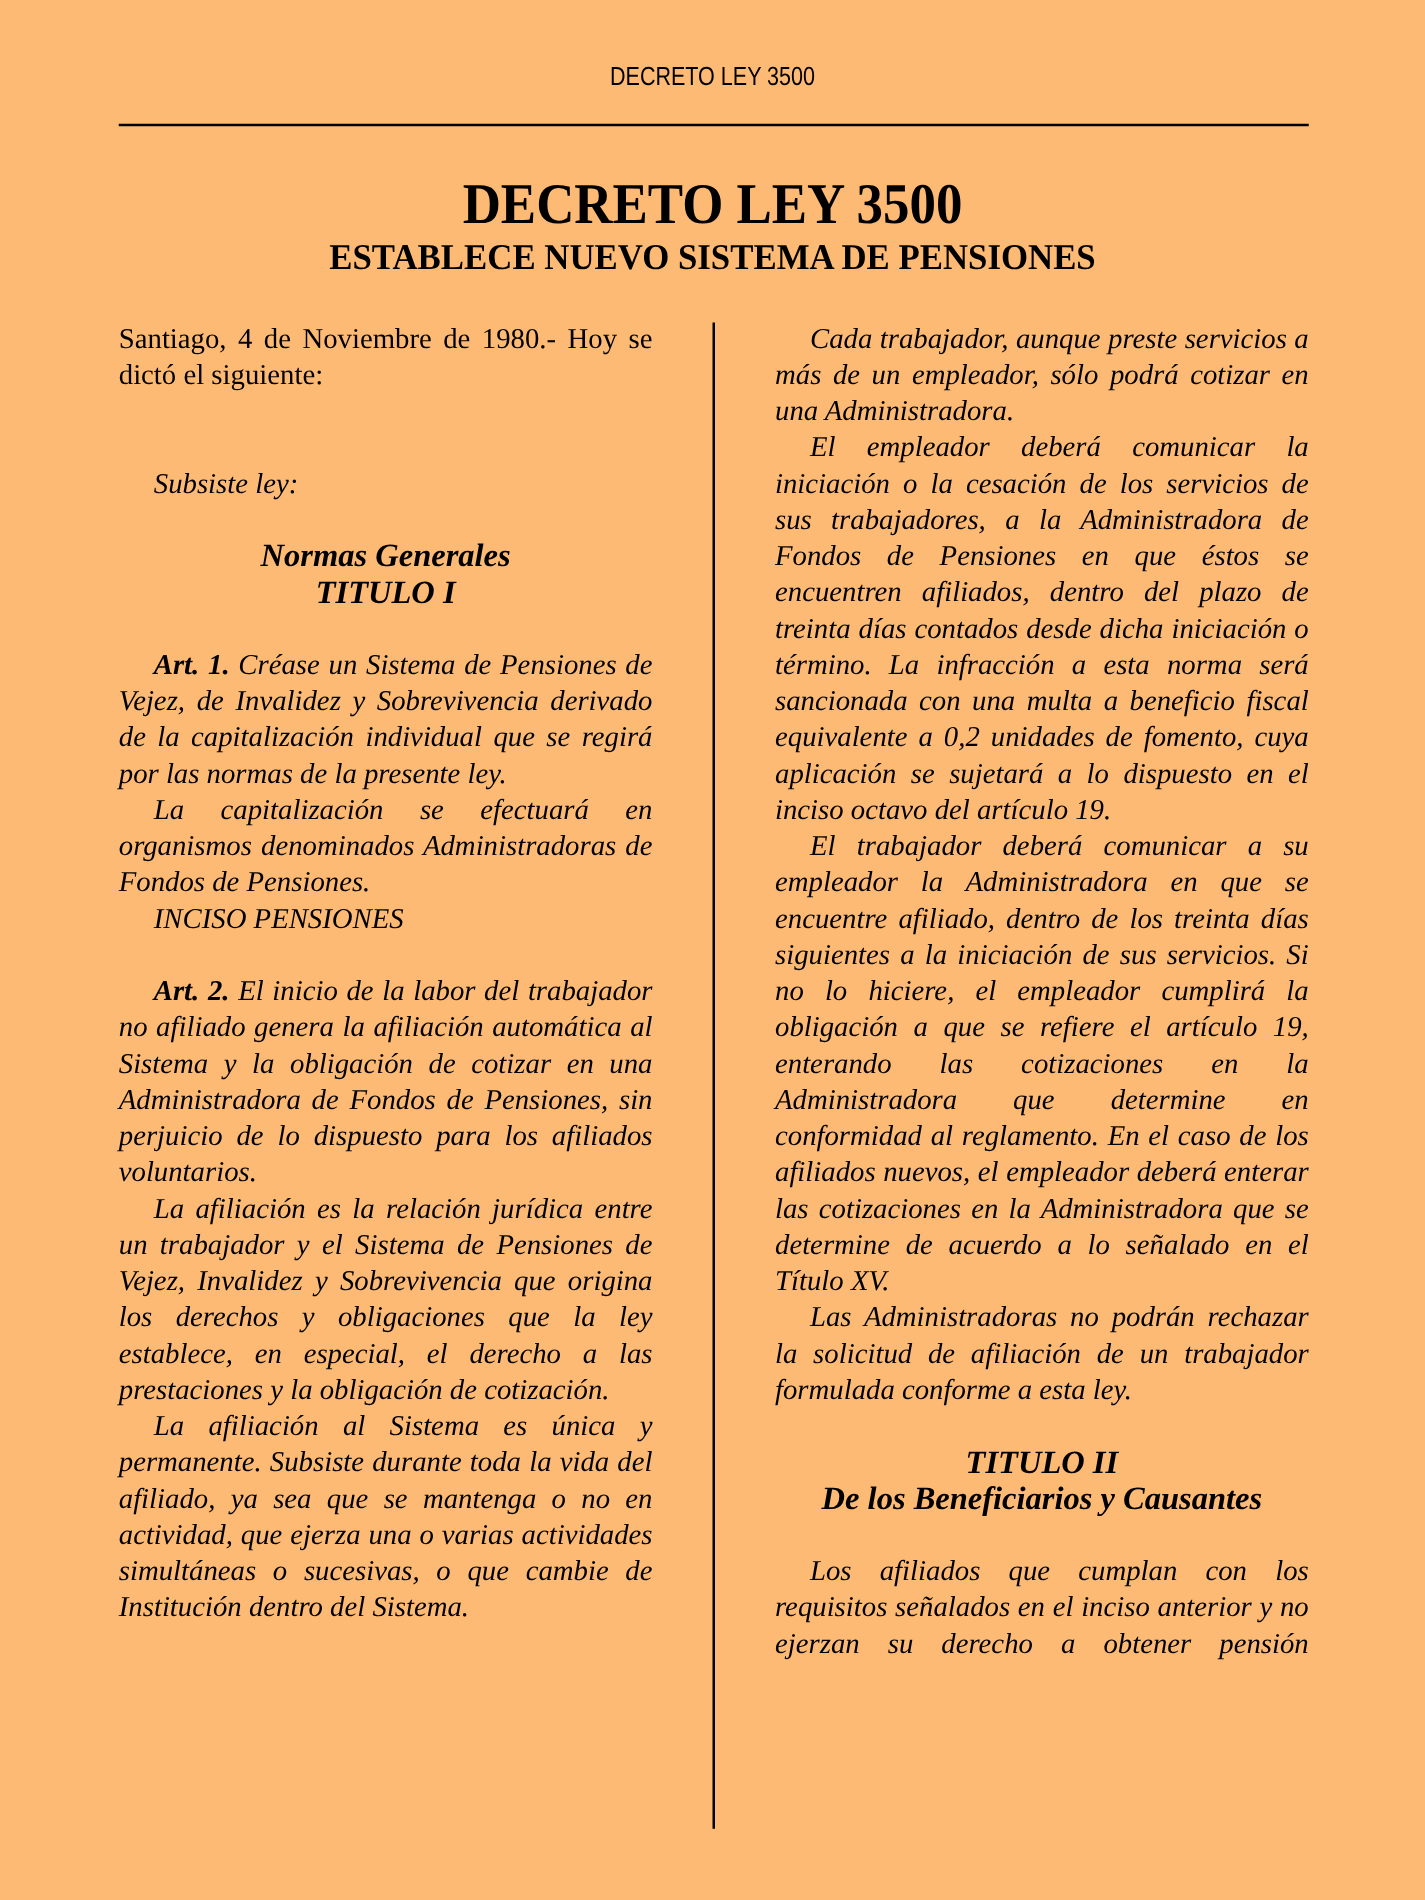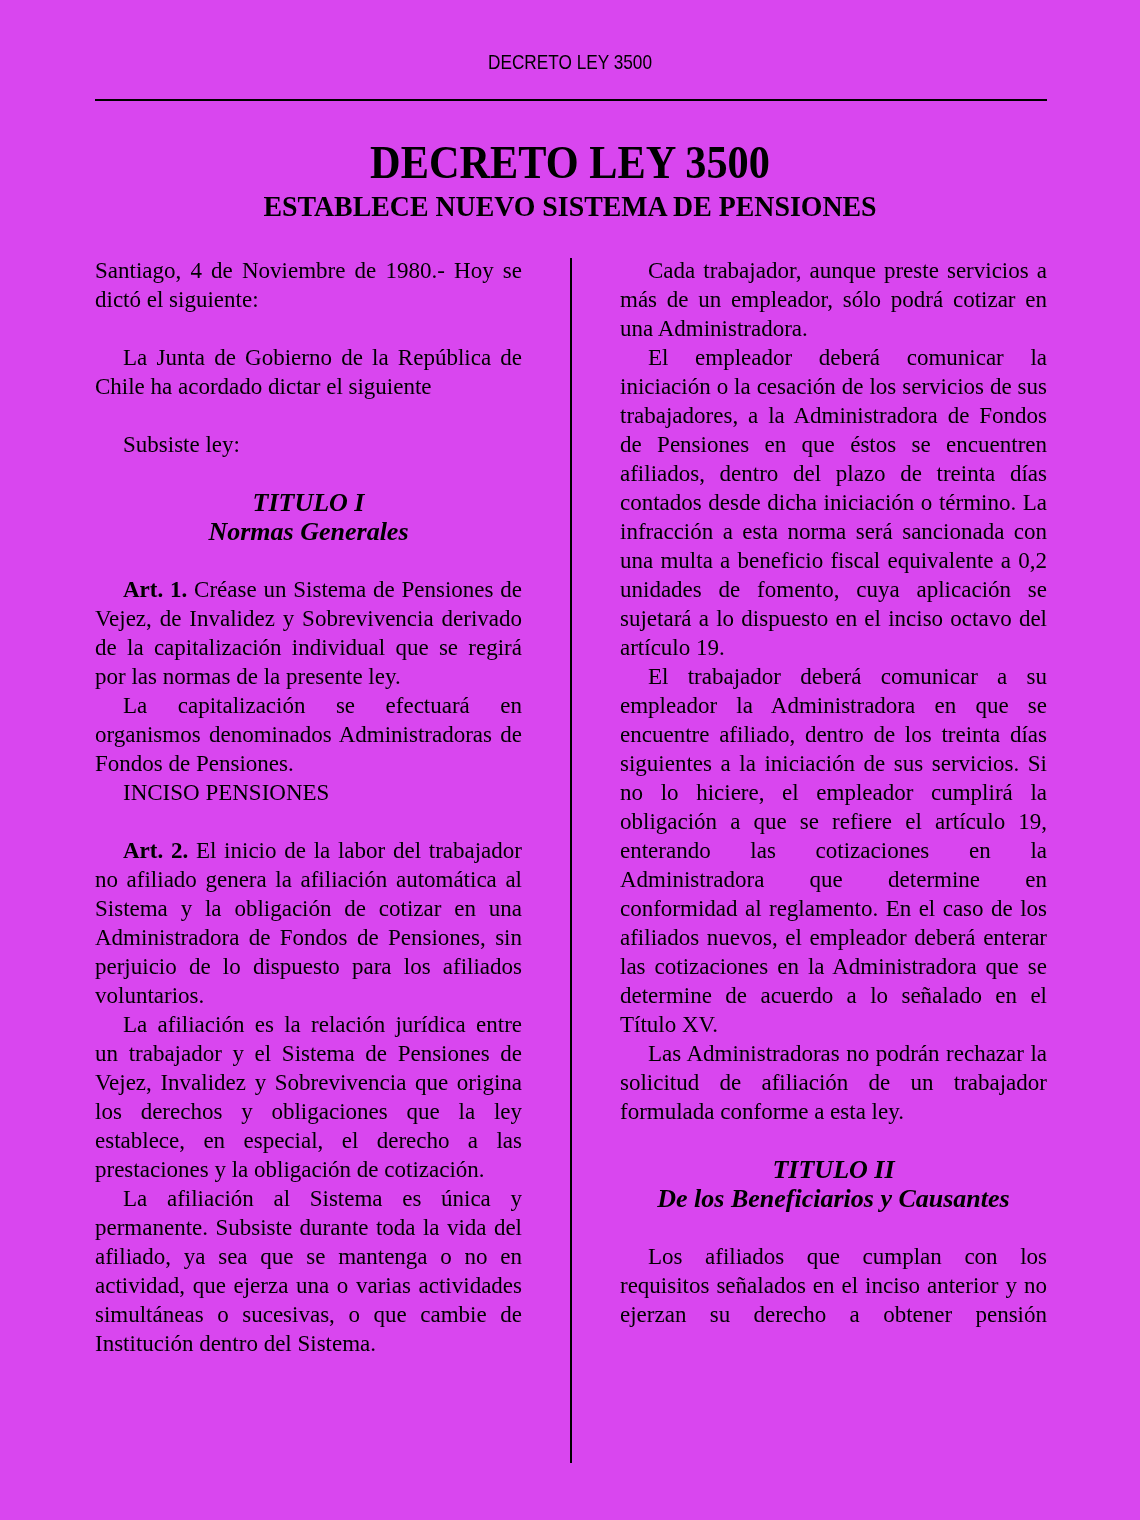--- a/index.html
+++ b/index.html
@@ -4,21 +4,21 @@
 <style>
   html, body {
     margin: 0;
     padding: 0;
     background: #ffffff;
   }
   .page {
     position: relative;
     width: 1140px;
     height: 1520px;
-    background: #d946ef;
+    background: #fdba74;
     color: #000000;
     font-family: "Liberation Serif", "DejaVu Serif", serif;
     overflow: hidden;
   }
   .running-header {
     position: absolute;
     top: 50px;
     left: 0;
     width: 100%;
     text-align: center;
@@ -68,20 +68,21 @@
     width: 427px;
     font-size: 23px;
     line-height: 29px;
     text-align: justify;
   }
   .para {
     margin: 0;
   }
   .para.indent {
     text-indent: 28px;
+    font-style: italic;
   }
   .para.justify-last {
     text-align-last: justify;
   }
   .para .lead {
     font-weight: bold;
   }
   .heading {
     margin: 0;
     text-align: center;
@@ -106,26 +107,25 @@
 
 <div class="page">
   <div class="running-header">DECRETO LEY 3500</div>
   <div class="header-rule"></div>
   <h1 class="doc-title">DECRETO LEY 3500</h1>
   <h2 class="doc-subtitle">ESTABLECE NUEVO SISTEMA DE PENSIONES</h2>
   <div class="columns">
     <div class="column">
         <p class="para">Santiago, 4 de Noviembre de 1980.- Hoy se dictó el siguiente:</p>
         <div class="gap"></div>
-        <p class="para indent">La Junta de Gobierno de la República de Chile ha acordado dictar el siguiente</p>
         <div class="gap"></div>
         <p class="para indent">Subsiste ley:</p>
         <div class="gap"></div>
+        <div class="heading">Normas Generales</div>
         <div class="heading">TITULO I</div>
-        <div class="heading">Normas Generales</div>
         <div class="gap"></div>
         <p class="para indent"><span class="lead">Art. 1. </span>Créase un Sistema de Pensiones de Vejez, de Invalidez y Sobrevivencia derivado de la capitalización individual que se regirá por las normas de la presente ley.</p>
         <p class="para indent">La capitalización se efectuará en organismos denominados Administradoras de Fondos de Pensiones.</p>
         <p class="para indent">INCISO PENSIONES</p>
         <div class="gap"></div>
         <p class="para indent"><span class="lead">Art. 2. </span>El inicio de la labor del trabajador no afiliado genera la afiliación automática al Sistema y la obligación de cotizar en una Administradora de Fondos de Pensiones, sin perjuicio de lo dispuesto para los afiliados voluntarios.</p>
         <p class="para indent">La afiliación es la relación jurídica entre un trabajador y el Sistema de Pensiones de Vejez, Invalidez y Sobrevivencia que origina los derechos y obligaciones que la ley establece, en especial, el derecho a las prestaciones y la obligación de cotización.</p>
         <p class="para indent">La afiliación al Sistema es única y permanente. Subsiste durante toda la vida del afiliado, ya sea que se mantenga o no en actividad, que ejerza una o varias actividades simultáneas o sucesivas, o que cambie de Institución dentro del Sistema.</p>
       </div>
     <div class="column">

